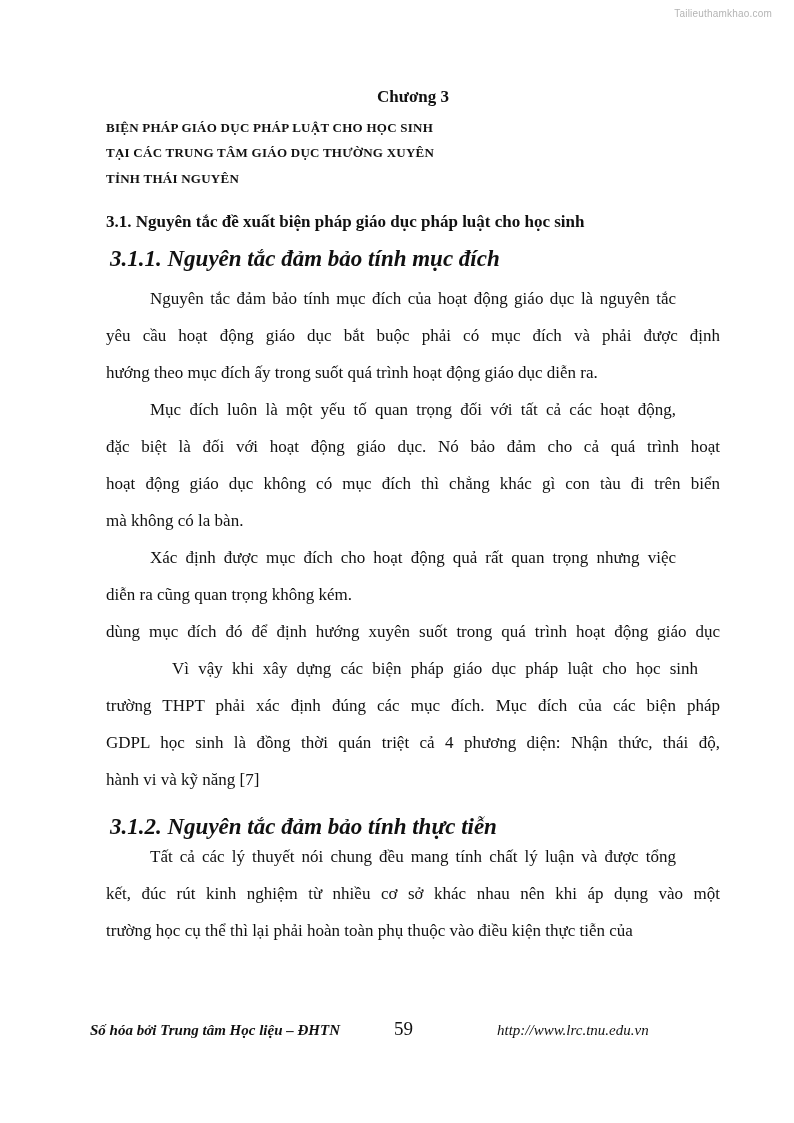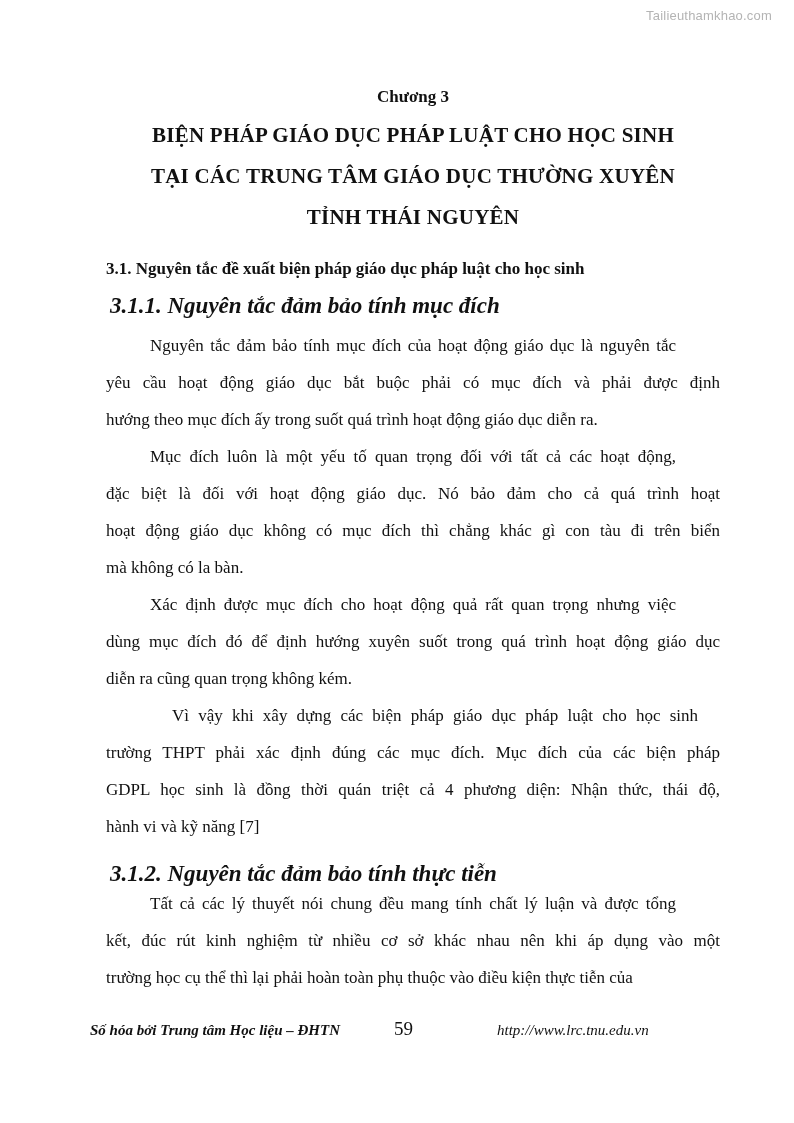--- a/index.html
+++ b/index.html
@@ -20,21 +20,21 @@
     color: #111111;
     box-sizing: border-box;
   }
 
   
   .watermark {
     position: absolute;
     top: 8px;
     right: 22px;
     font-family: "Liberation Sans", "DejaVu Sans", sans-serif;
-    font-size: 13px;
+    font-size: 10px;
     letter-spacing: 0.2px;
     color: #b4b4b4;
     white-space: nowrap;
     user-select: none;
   }
 
   
   .content {
     position: absolute;
     left: 106px;
@@ -45,23 +45,22 @@
   
   .chapter-label {
     text-align: center;
     font-weight: bold;
     font-size: 17px;
     line-height: 1.35;
     margin: 0 0 6px 0;
   }
 
   .chapter-title {
-    text-align: center;
     font-weight: bold;
-    font-size: 21px;
+    font-size: 13px;
     line-height: 1.95;
     letter-spacing: 0.25px;
     margin: 0;
   }
   .chapter-title .tline { display: block; }
 
   
   .h2 {
     font-weight: bold;
     font-size: 17px;
@@ -146,22 +145,22 @@
 
     <div class="para">
       <span class="ln indent" style="word-spacing: 4px;">Mục đích luôn là một yếu tố quan trọng đối với tất cả các hoạt động,</span>
       <span class="ln" style="word-spacing: 7.45117px;">đặc biệt là đối với hoạt động giáo dục. Nó bảo đảm cho cả quá trình hoạt</span>
       <span class="ln" style="word-spacing: 5.8584px;">hoạt động giáo dục không có mục đích thì chẳng khác gì con tàu đi trên biển</span>
       <span class="ln">mà không có la bàn.</span>
     </div>
 
     <div class="para">
       <span class="ln indent" style="word-spacing: 3.81731px;">Xác định được mục đích cho hoạt động quả rất quan trọng nhưng việc</span>
+      <span class="ln">diễn ra cũng quan trọng không kém.</span>
       <span class="ln" style="word-spacing: 4.74896px;">dùng mục đích đó để định hướng xuyên suốt trong quá trình hoạt động giáo dục</span>
-      <span class="ln">diễn ra cũng quan trọng không kém.</span>
     </div>
 
     <div class="para">
       <span class="ln indent" style="word-spacing: 4.94531px; text-align: center;">Vì vậy khi xây dựng các biện pháp giáo dục pháp luật cho học sinh</span>
       <span class="ln" style="word-spacing: 6.82478px;">trường THPT phải xác định đúng các mục đích. Mục đích của các biện pháp</span>
       <span class="ln" style="word-spacing: 6.15937px;">GDPL học sinh là đồng thời quán triệt cả 4 phương diện: Nhận thức, thái độ,</span>
       <span class="ln">hành vi và kỹ năng [7]</span>
     </div>
 
     <div class="h3">3.1.2. Nguyên tắc đảm bảo tính thực tiễn</div>

